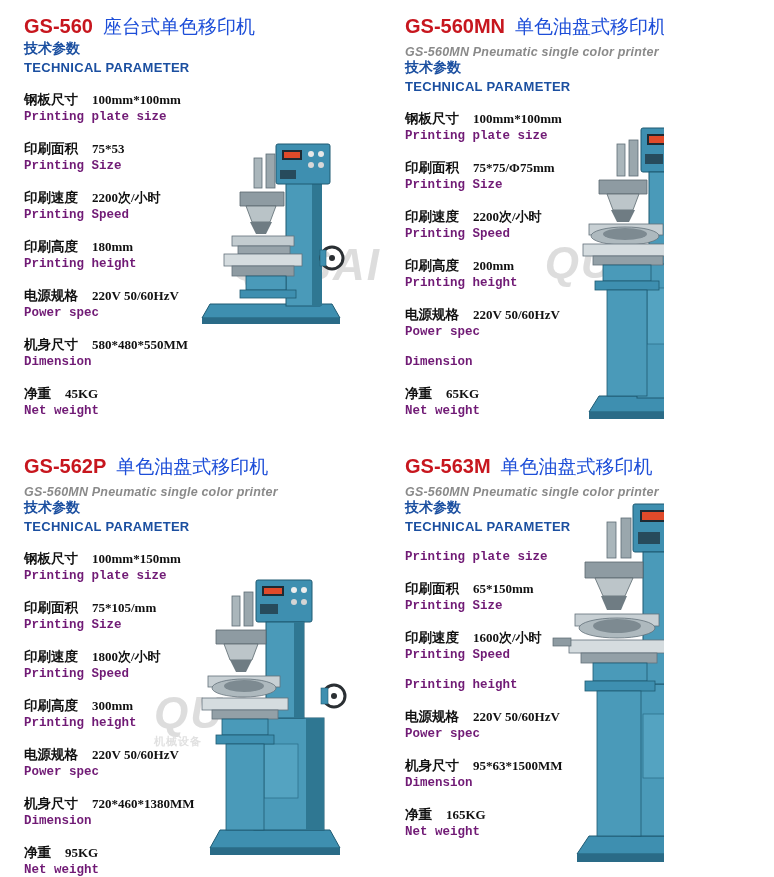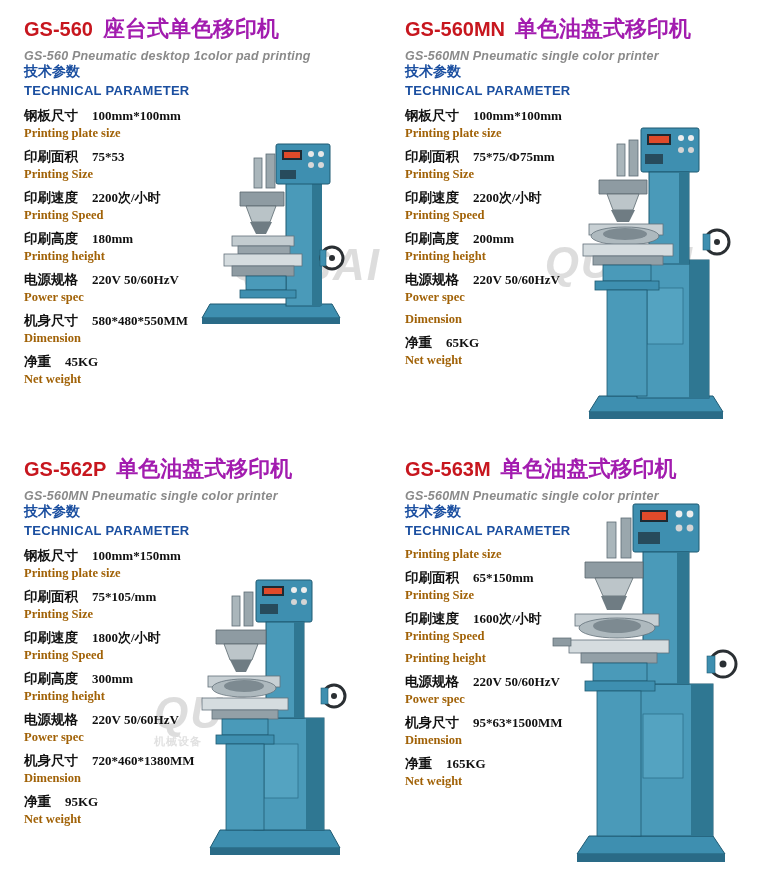--- a/index.html
+++ b/index.html
@@ -4,21 +4,21 @@
 <style>
   * { box-sizing: border-box; }
   html, body {
     margin: 0; padding: 0;
     width: 774px; height: 877px;
     background: #ffffff;
     font-family: "Liberation Sans", sans-serif;
   }
   .page {
     position: relative;
-    width: 774px; height: 877px;
+    width: 664px; height: 877px;
     overflow: hidden;
     background: #fff;
   }
   .grid {
     display: grid;
     grid-template-columns: 1fr 1fr;
     grid-template-rows: 440px 437px;
     width: 774px; height: 877px;
   }
   .cell {
@@ -34,23 +34,23 @@
     gap: 10px;
     white-space: nowrap;
   }
   .model {
     color: #c7161e;
     font-weight: bold;
     font-size: 20px;
     letter-spacing: 0px;
   }
   .title-cn {
-    color: #a21caf;
-    font-weight: bold;
-    font-size: 22px;
+    color: #1d4ed8;
+    font-weight: normal;
+    font-size: 19px;
   }
   .title-en {
     margin-top: 5px;
     color: #8a8a8a;
     font-size: 12.5px;
     font-style: italic;
     font-weight: bold;
     letter-spacing: 0.2px;
     white-space: nowrap;
   }
@@ -70,38 +70,39 @@
     margin-top: 2px;
   }
 
   .spec-list {
     margin-top: 9px;
     position: relative;
     z-index: 3;
   }
   .spec {
     margin-bottom: 7px;
+    margin-top: 16px;
   }
   .spec-cn {
     font-size: 13.5px;
     color: #111;
     font-weight: bold;
     white-space: nowrap;
   }
   .spec-cn .val {
     font-weight: bold;
     font-size: 13px;
     margin-left: 14px;
     font-family: "Liberation Serif", serif;
   }
   .spec-en {
     font-size: 12.5px;
-    color: #a16207;
-    font-weight: bold;
-    font-family: Liberation Serif, serif;
+    color: #701a75;
+    font-weight: bold;
+    font-family: Liberation Mono, monospace;
     margin-top: 1px;
     white-space: nowrap;
   }
 
   
   .machine {
     position: absolute;
     z-index: 2;
   }
   .wm {
@@ -129,21 +130,20 @@
 <body>
 
 <div class="page">
   <div class="grid">
 
     <div class="cell">
       <div class="title-row">
         <span class="model">GS-560</span>
         <span class="title-cn">座台式单色移印机</span>
       </div>
-      <div class="title-en">GS-560 Pneumatic desktop 1color pad printing</div>
 
       <div class="tech">
         <div class="tech-cn">技术参数</div>
         <div class="tech-en">TECHNICAL PARAMETER</div>
       </div>
 
       <div class="spec-list">
         <div class="spec">
           <div class="spec-cn"><span>钢板尺寸</span><span class="val">100mm*100mm</span></div>
           <div class="spec-en">Printing plate size</div>

